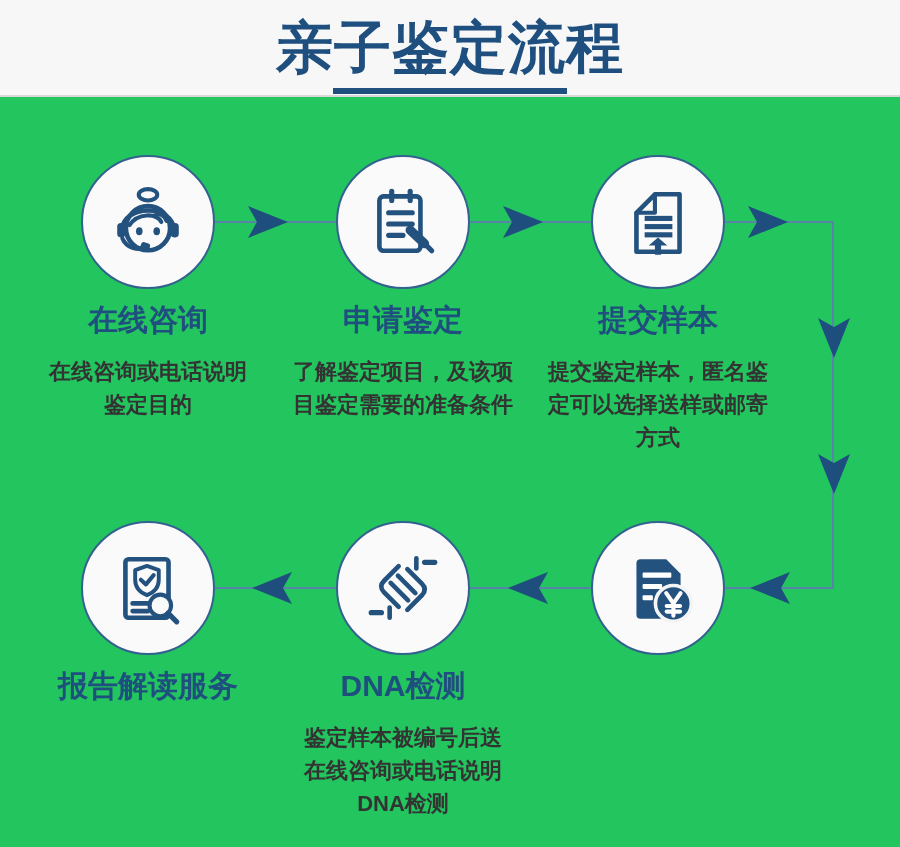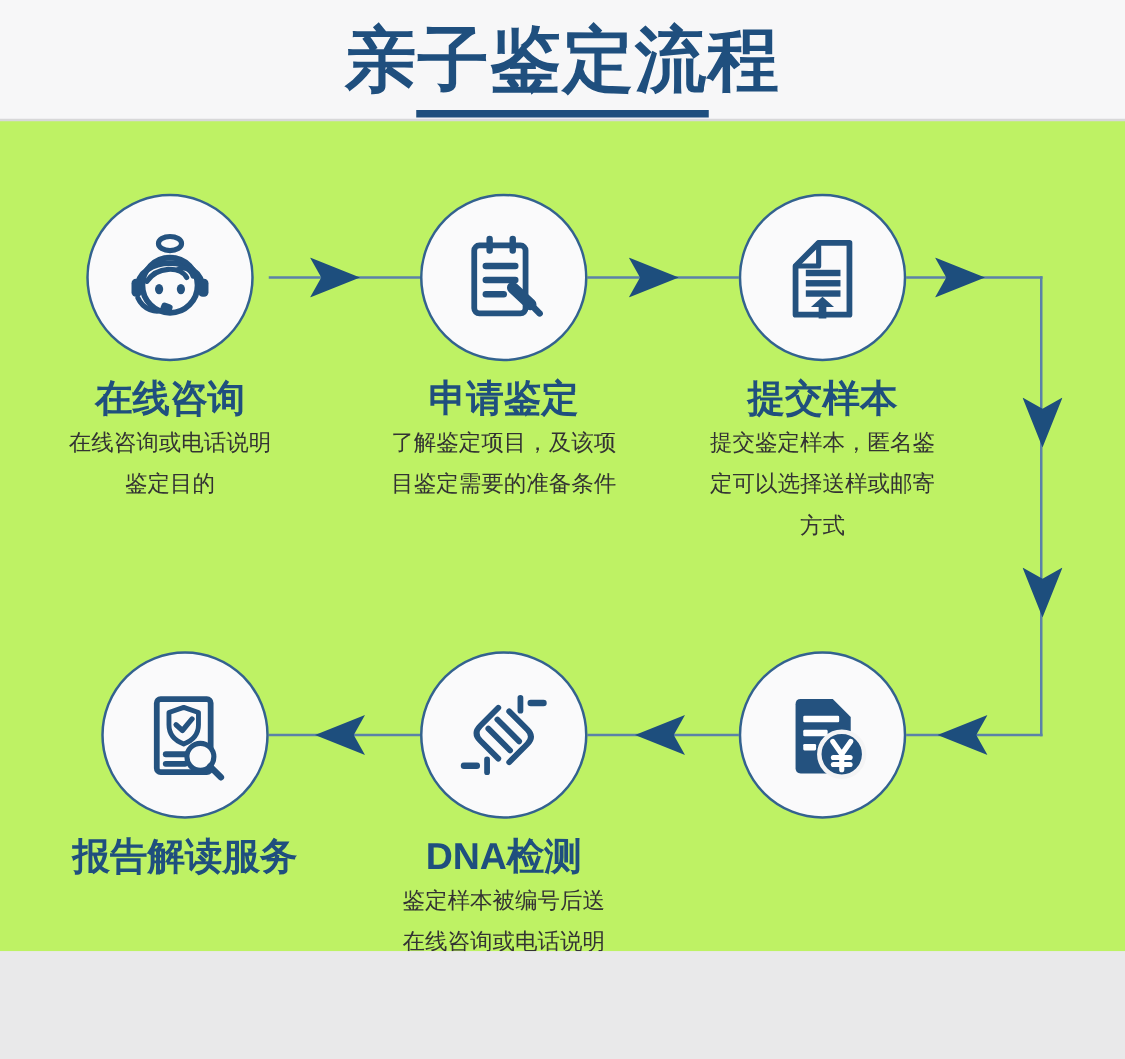--- a/index.html
+++ b/index.html
@@ -1,19 +1,19 @@
 <!DOCTYPE html>
 <html><head>
 <meta charset="utf-8">
 <style>
   html,body { margin:0; padding:0; }
   body { font-family: "Liberation Sans", "DejaVu Sans", sans-serif; background:#e9e9ea; }
   #canvas {
-    position:relative; width:900px; height:761px; margin:0 auto;
-    background:#bef264; overflow:hidden;
+    position:relative; width:900px; height:847px; margin:0 auto;
+    background:#22c55e; overflow:hidden;
   }
   
   #header { position:absolute; left:0; top:0; width:900px; height:96px; background:#f7f7f8; }
   #page-title {
     position:absolute; left:0; top:10px; width:900px; text-align:center;
     font-size:57px; font-weight:900; letter-spacing:1px; color:#1f4f7e;
   }
   #title-underline { position:absolute; left:50%; margin-left:-117px; top:88px; width:234px; height:6px; background:#1f4f7e; }
   #header-separator { position:absolute; left:0; top:95px; width:900px; height:2px; background:#d8d8d9; }
 
@@ -29,21 +29,21 @@
   .left  { transform:rotate(180deg); }
 
   
   .step { position:absolute; width:264px; text-align:center; }
   .circle {
     width:130px; height:130px; margin:0 auto; border-radius:50%;
     border:2px solid #33628f; background:#fafafb;
     display:flex; align-items:center; justify-content:center;
   }
   .step-title { margin-top:13px; font-size:30px; line-height:36px; font-weight:bold; color:#1f4f7e; }
-  .step-desc  { font-size:18px; line-height:33px; color:#333333; white-space:pre-line; }
+  .step-desc  { margin-top:17px; font-size:22px; line-height:33px; color:#333333; white-space:pre-line;font-weight:bold; }
 
   .ic { stroke:#24527f; fill:none; stroke-linecap:round; stroke-linejoin:round; }
   .ic .f { fill:#24527f; stroke:none; }
   .ic .w { stroke:#ffffff; fill:none; stroke-linecap:round; stroke-linejoin:round; }
 </style>
 </head>
 <body>
 
 <div id="canvas">
 
@@ -81,21 +81,21 @@
   <svg class="ah left" style="left:750px; top:572px;" viewBox="0 0 40 32">
       <polygon points="0,0 40,16 0,32 9,16"></polygon>
     </svg>
   <svg class="ah left" style="left:508px; top:572px;" viewBox="0 0 40 32">
       <polygon points="0,0 40,16 0,32 9,16"></polygon>
     </svg>
   <svg class="ah left" style="left:252px; top:572px;" viewBox="0 0 40 32">
       <polygon points="0,0 40,16 0,32 9,16"></polygon>
     </svg>
 
-  <div class="step" style="left:4px; top:155px;">
+  <div class="step" style="left:16px; top:155px;">
     <div class="circle">
       <svg class="ic" viewBox="0 0 76 76" width="78" height="78">
         <ellipse cx="38" cy="11.5" rx="9" ry="5.5" stroke-width="4"></ellipse>
         <path d="M12.5 47 C12.5 20 63.5 20 63.5 47" stroke-width="4.5"></path>
         <circle cx="38" cy="44" r="21.5" stroke-width="4.5"></circle>
         <path d="M20 41 C28 29 46 29 51 38" stroke-width="4"></path>
         <path d="M44 32 C49 29 54 31 56 37" stroke-width="4"></path>
         <ellipse class="f" cx="29.5" cy="47" rx="3.2" ry="4"></ellipse>
         <ellipse class="f" cx="46.5" cy="47" rx="3.2" ry="4"></ellipse>
         <rect class="f" x="8" y="39" width="8" height="14" rx="3.5"></rect>

